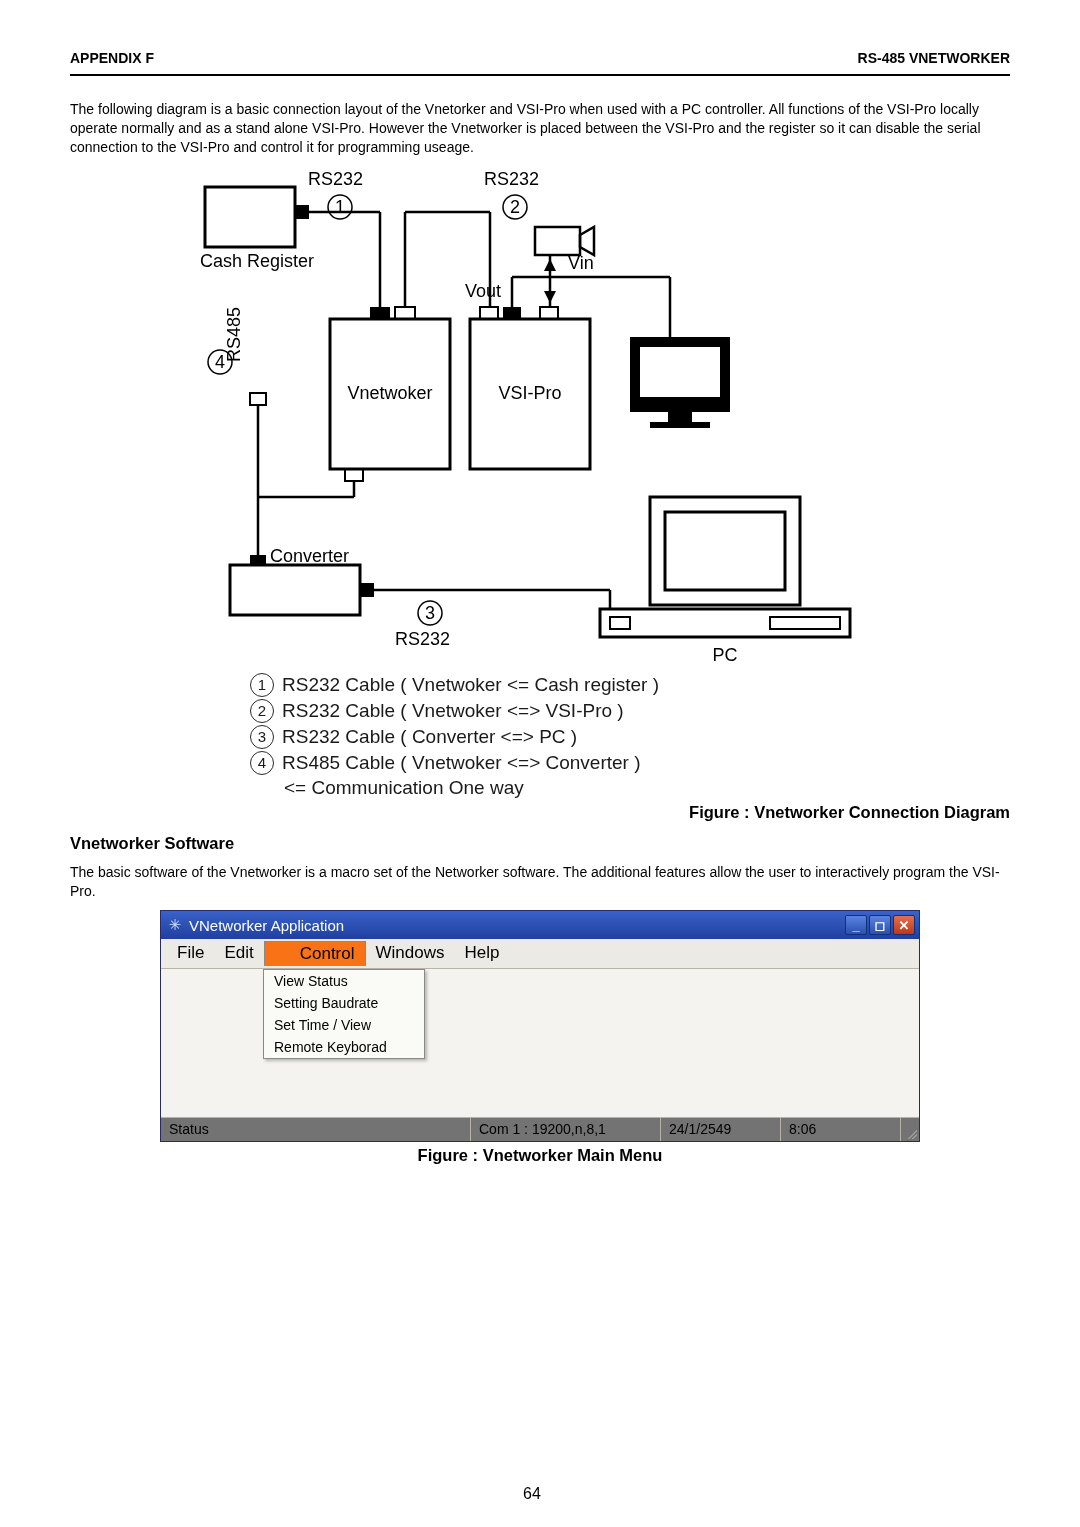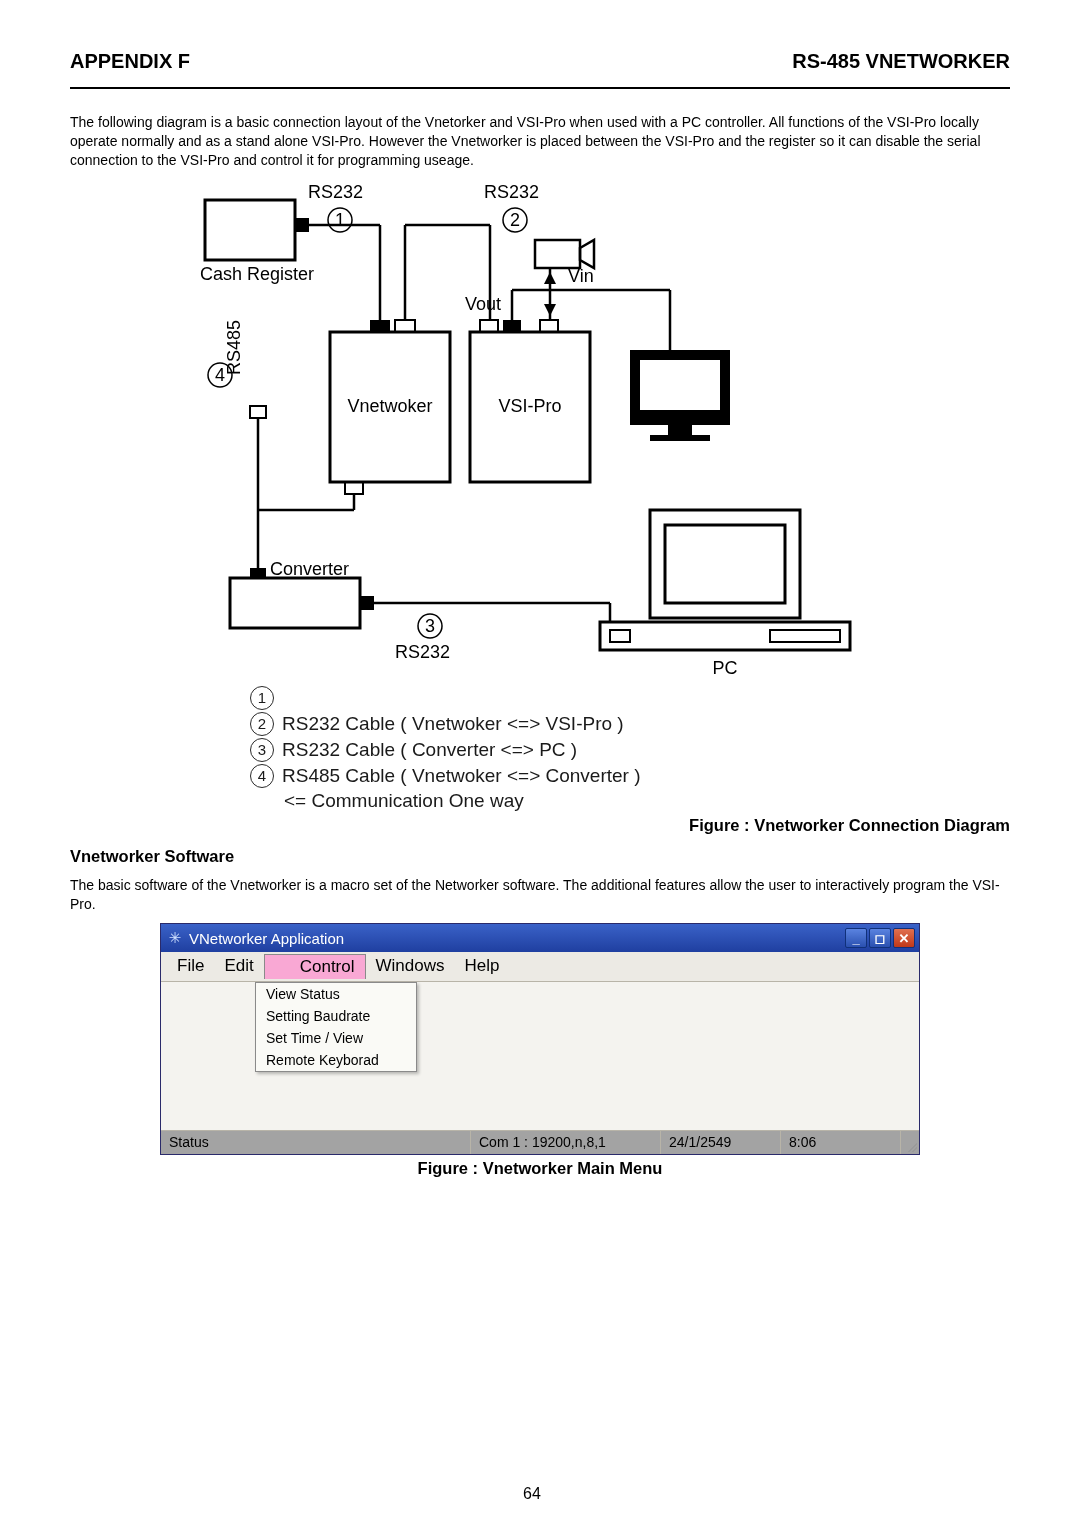--- a/index.html
+++ b/index.html
@@ -9,22 +9,22 @@
     background: #ffffff;
     font-family: Arial, Helvetica, sans-serif;
     color: #000;
     padding: 50px 70px 30px 70px;
     position: relative;
   }
   .header-row {
     display: flex;
     justify-content: space-between;
     font-weight: bold;
-    font-size: 20px;
-    padding-bottom: 14px;
+    font-size: 14px;
+    padding-bottom: 8px;
     border-bottom: 2px solid #000;
     margin-bottom: 24px;
   }
   .para {
     font-size: 14px;
     line-height: 1.35;
     margin-bottom: 10px;
   }
   .diagram-area {
     width: 740px;
@@ -108,44 +108,44 @@
     border-bottom: 1px solid #b8b4a8;
     display: flex;
     font-size: 17px;
     padding: 2px 6px;
   }
   .menubar .menu-item {
     padding: 2px 10px;
   }
   .menubar .menu-item.active {
     border: 1px solid #8a8a8a;
-    background: #f9a8d4;
+    background: #f97316;
     border-bottom: none;
     padding-left: 35px;
   }
   .client-area {
     position: relative;
     height: 148px;
     background: #f4f3ef;
   }
   .dropdown {
     position: absolute;
-    top: 0; left: 94px;
+    top: 0; left: 102px;
     width: 162px;
     background: #fafaf6;
     border: 1px solid #8a8a8a;
     box-shadow: 2px 2px 3px rgba(0,0,0,0.25);
     font-size: 14px;
   }
   .dropdown .dd-item {
     padding: 3px 10px;
   }
   .statusbar {
     display: flex;
-    background: #a3a3a3;
+    background: #737373;
     border-top: 1px solid #b8b4a8;
     font-size: 14px;
     height: 24px;
   }
   .statusbar .cell {
     border-right: 1px solid #b8b4a8;
     padding: 3px 8px;
   }
   .statusbar .cell.grow { flex: 1; }
   .statusbar .grip {
@@ -270,20 +270,21 @@
   <rect x="430" y="442" width="250" height="28" fill="none" stroke="#000" stroke-width="3"></rect>
   <rect x="440" y="450" width="20" height="12" fill="none" stroke="#000" stroke-width="2"></rect>
   <rect x="600" y="450" width="70" height="12" fill="none" stroke="#000" stroke-width="2"></rect>
   <text x="555" y="494" text-anchor="middle" class="diag-label">PC</text>
 </svg>
 </div>
 
 <div class="legend">
   <div class="legend-line">
     <span class="circ-num">1</span>
+    <span>RS232 Cable ( Vnetwoker &lt;= Cash register )</span>
   </div>
   <div class="legend-line">
     <span class="circ-num">2</span>
     <span>RS232 Cable ( Vnetwoker &lt;=&gt; VSI-Pro )</span>
   </div>
   <div class="legend-line">
     <span class="circ-num">3</span>
     <span>RS232 Cable ( Converter &lt;=&gt; PC )</span>
   </div>
   <div class="legend-line">

